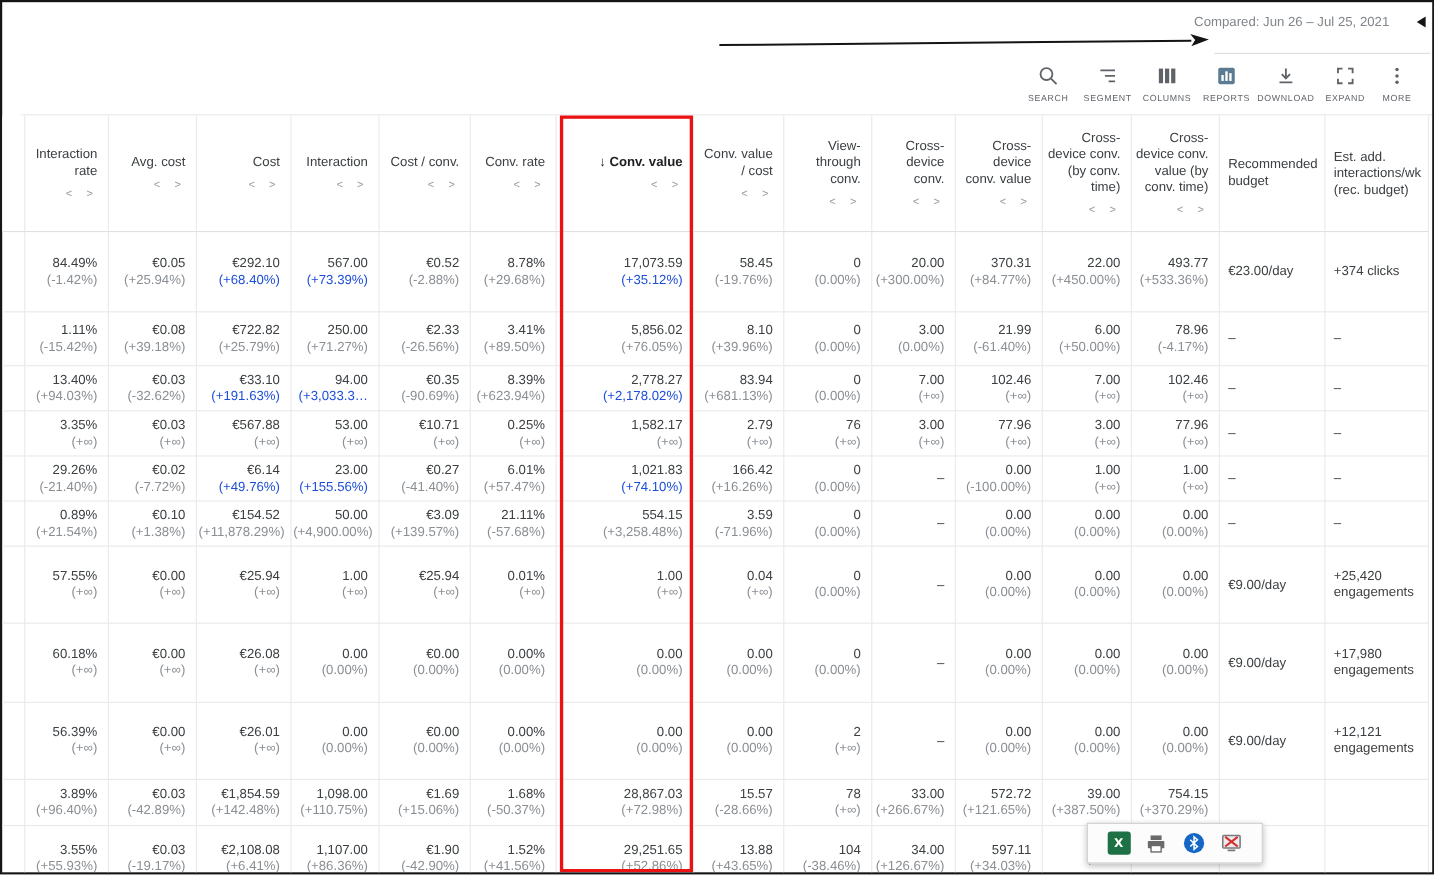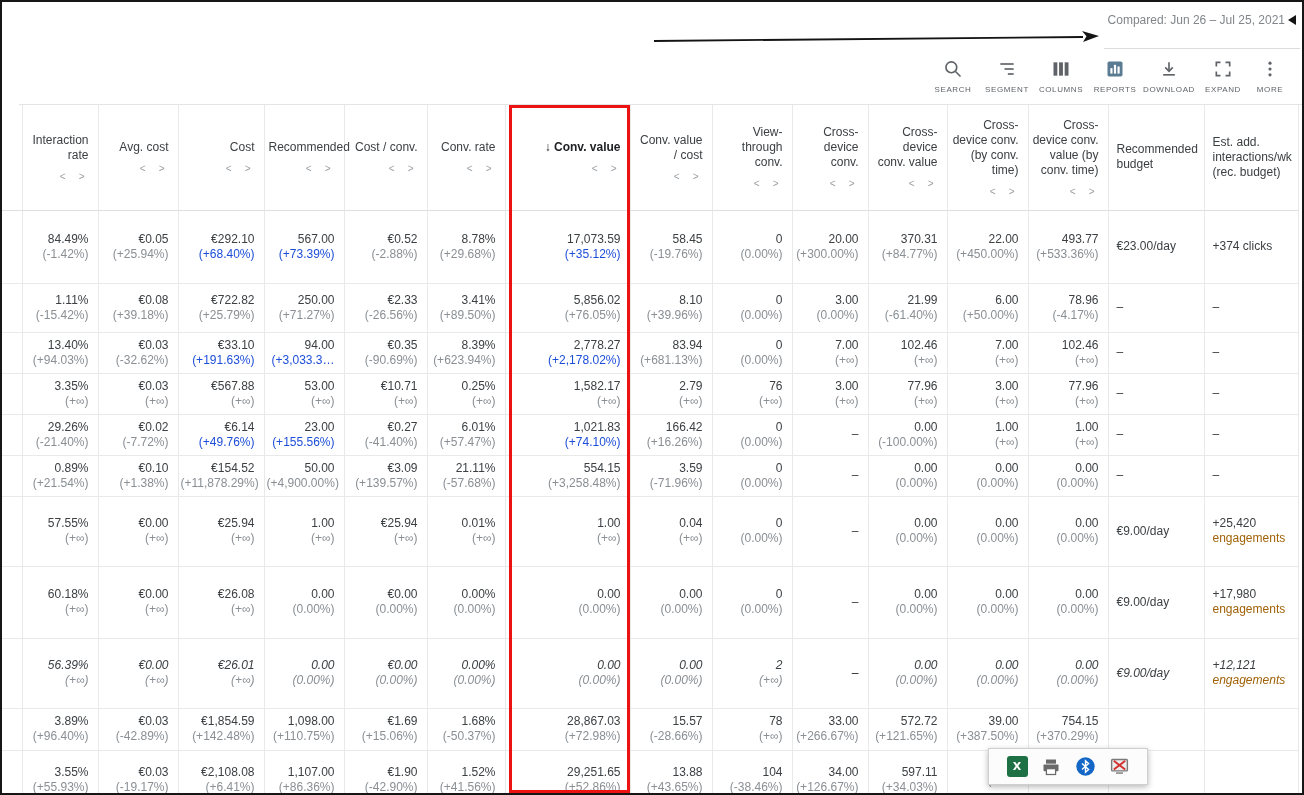--- a/index.html
+++ b/index.html
@@ -9,21 +9,21 @@
 
   
   .topbar{position:relative;height:48px;}
   .date-block{position:absolute;top:4px;right:6px;}
   .date-row{display:flex;align-items:center;justify-content:flex-end;gap:9px;}
   .preset{font-size:13px;color:#80868b;white-space:nowrap;}
   .date-main{display:flex;align-items:center;gap:9px;font-size:13px;color:#202124;
     border-bottom:1px solid #3c4043;padding:1px 3px 4px 3px;cursor:pointer;white-space:nowrap;}
   .caret{width:0;height:0;border-left:4px solid transparent;border-right:4px solid transparent;border-top:5px solid #5f6368;}
   .scroll-left{width:0;height:0;border-top:5px solid transparent;border-bottom:5px solid transparent;border-right:8px solid #141414;cursor:pointer;}
-  .compare-row{display:flex;align-items:center;justify-content:flex-end;gap:3px;margin-top:7px;
+  .compare-row{display:flex;align-items:center;justify-content:flex-end;gap:25px;margin-top:7px;
     font-size:12px;color:#80868b;white-space:nowrap;}
   .compare-divider{position:absolute;right:2px;top:46px;width:196px;border-bottom:1px solid #dadce0;}
   .anno{position:absolute;left:650px;top:28px;width:448px;height:18px;z-index:4;pointer-events:none;}
 
   
   .toolbar{height:55px;display:flex;justify-content:flex-end;align-items:flex-start;
     padding:8px 12px 0 0;border-bottom:1px solid #e4e4e4;margin-left:17px;}
   .tbtn{width:54px;display:flex;flex-direction:column;align-items:center;gap:5px;cursor:pointer;}
   .tbtn.narrow{width:40px;}
   .ticon{height:22px;display:flex;align-items:center;justify-content:center;}
@@ -38,21 +38,21 @@
   th.al{text-align:left;padding-left:8px;}
   th.sorted .hlab{font-weight:700;color:#202124;}
   .hlab{line-height:15px;}
   .harr{margin-top:8px;display:flex;justify-content:flex-end;gap:13px;font-size:10px;color:#9aa0a6;padding-right:4px;}
   td{vertical-align:middle;text-align:right;padding:4px 9px 4px 2px;
     border-right:1px solid #e9e9e9;border-bottom:1px solid #e9e9e9;}
   td.al{text-align:left;padding-left:8px;}
   .cv{font-size:12px;color:#3c4043;line-height:15px;}
   .cd{font-size:12px;color:#8a8f94;line-height:15px;}
   .cd.blue{color:#1d4ed8;cursor:pointer;}
-  .cd.dark{color:#a16207;}
+  .cd.dark{color:#404040;}
 
   
   .redbox{position:absolute;left:507px;top:103px;width:121px;height:688px;border:3px solid #ec1212;z-index:6;pointer-events:none;}
   .tray{position:absolute;left:986px;top:746px;width:160px;height:37px;background:#fcfcfc;
     border:1px solid #cfcfcf;box-shadow:0 2px 6px rgba(0,0,0,.28);display:flex;align-items:center;
     justify-content:center;gap:13px;z-index:8;}
   .tico{width:21px;height:21px;display:flex;align-items:center;justify-content:center;cursor:pointer;}
   .tico.excel{background:#1e7145;border-radius:3px;color:#fff;font-size:11px;font-weight:bold;font-family:"DejaVu Sans",sans-serif;}
 </style>
 </head>
@@ -186,21 +186,21 @@
               </div>
             </th>
             <th>
               <div class="hlab">Cost</div>
               <div class="harr">
                 <span>&lt;</span>
                 <span>&gt;</span>
               </div>
             </th>
             <th>
-              <div class="hlab">Recommended</div>
+              <div class="hlab">Interaction</div>
               <div class="harr">
                 <span>&lt;</span>
                 <span>&gt;</span>
               </div>
             </th>
             <th>
               <div class="hlab">Cost / conv.</div>
               <div class="harr">
                 <span>&lt;</span>
                 <span>&gt;</span>
@@ -750,21 +750,21 @@
               <div class="cd">(0.00%)</div>
             </td>
             <td class="al">
               <div class="cv">€9.00/day</div>
             </td>
             <td class="al">
               <div class="cv">+17,980</div>
               <div class="cd dark">engagements</div>
             </td>
           </tr>
-          <tr style="height: 70px; font-style: italic;">
+          <tr style="height: 70px;">
             <td></td>
             <td>
               <div class="cv">56.39%</div>
               <div class="cd">(+∞)</div>
             </td>
             <td>
               <div class="cv">€0.00</div>
               <div class="cd">(+∞)</div>
             </td>
             <td>

